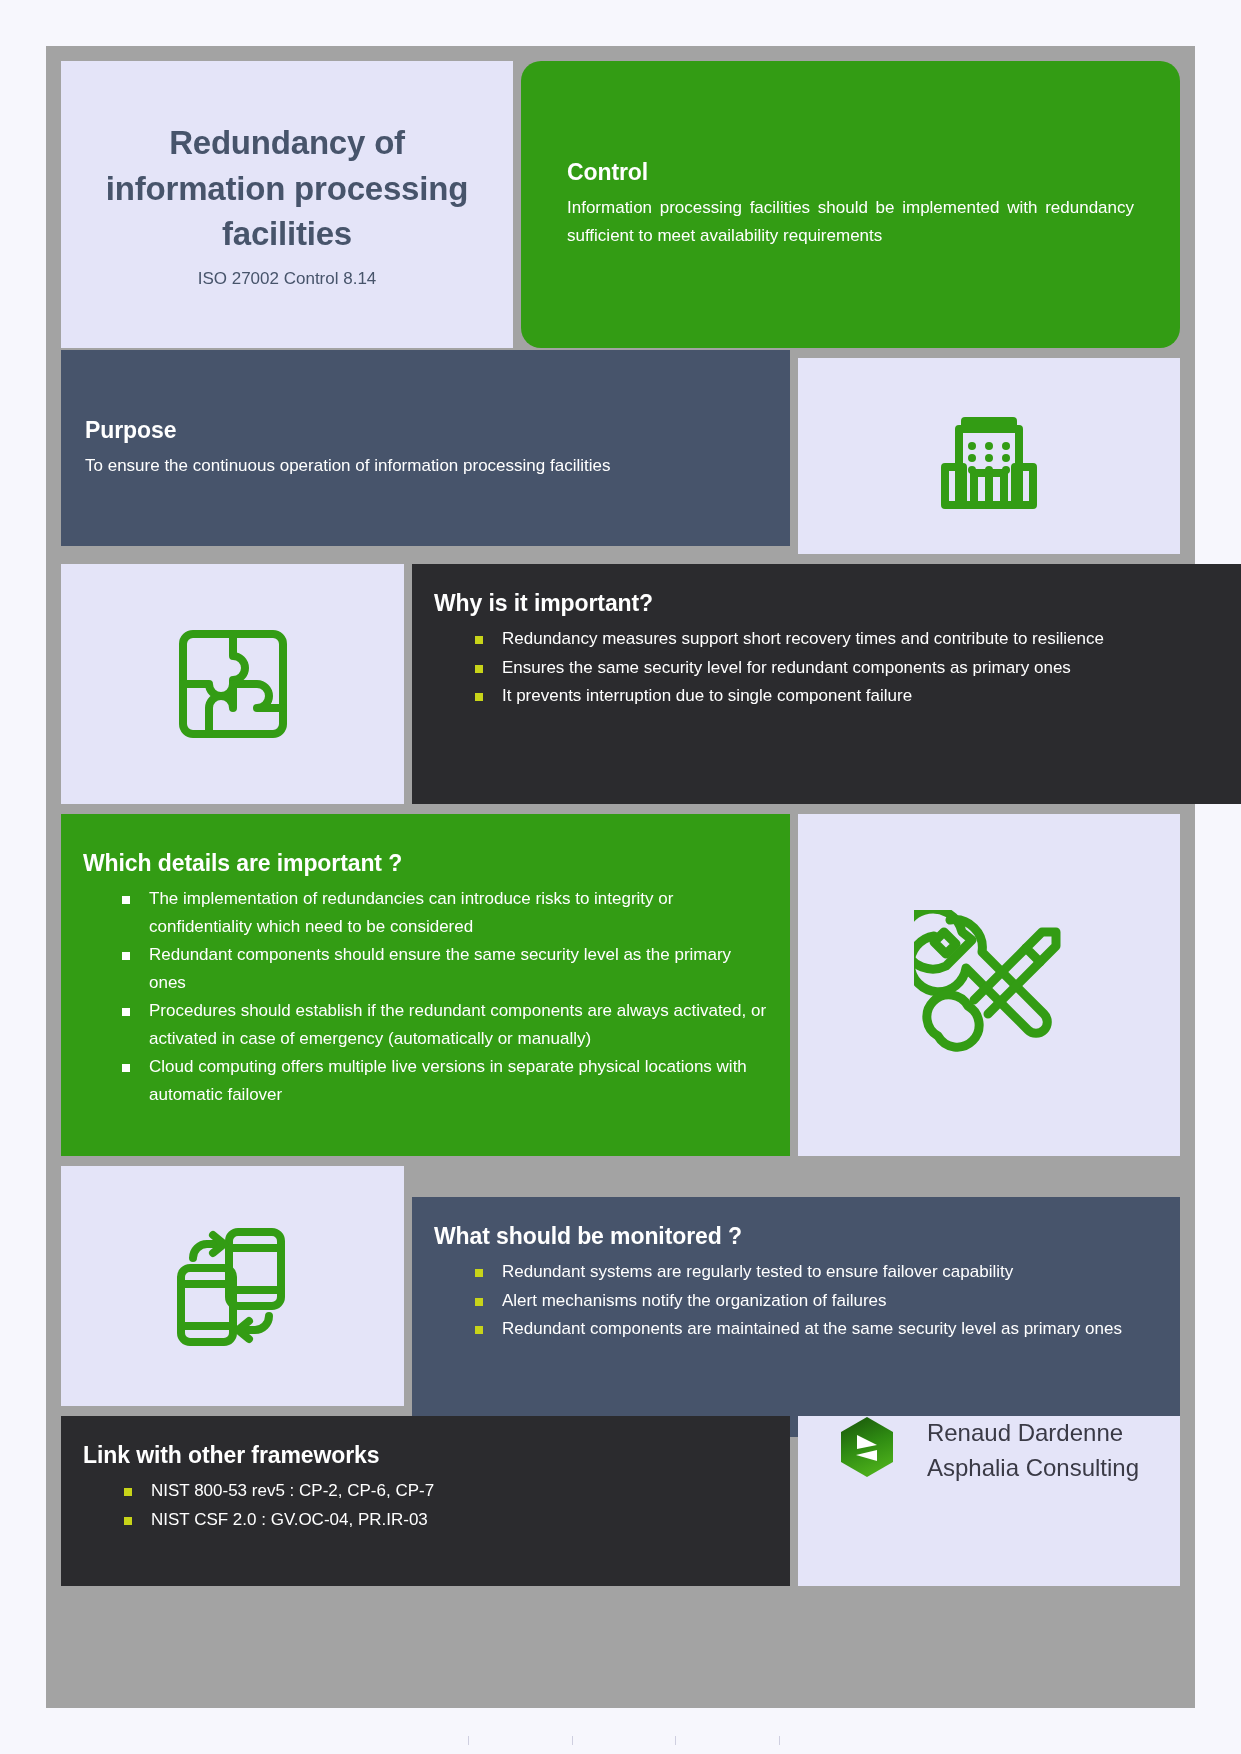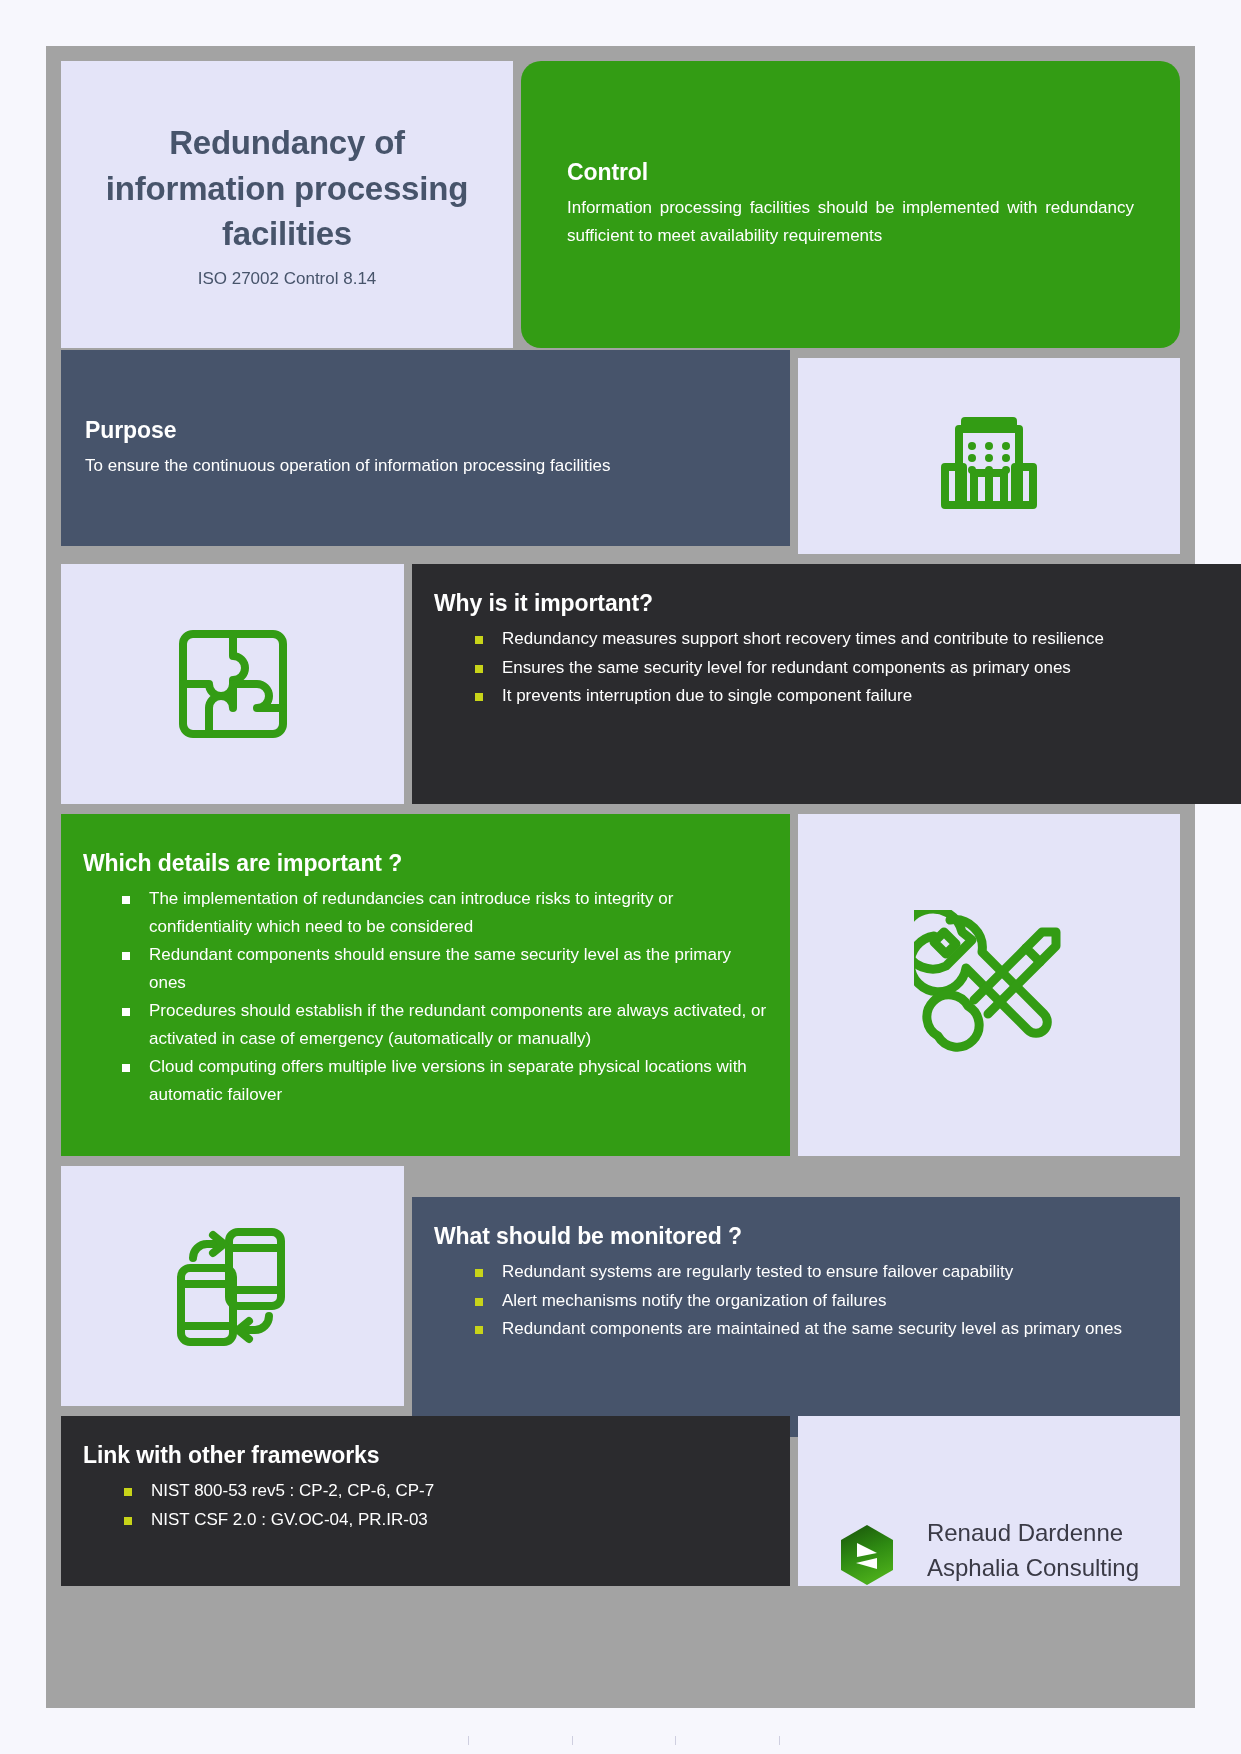--- a/index.html
+++ b/index.html
@@ -50,21 +50,21 @@
   }
   .b-olive .bullet{background:#c8d419;}
   .b-white .bullet{background:#ffffff;}
 
   .icon-wrap{
     position:absolute;inset:0;
     display:flex;align-items:center;justify-content:center;
   }
   .logo-row{
     position:absolute;inset:0;
-    display:flex;align-items:flex-end;justify-content:center;gap:32px;
+    display:flex;align-items:flex-start;justify-content:center;gap:32px;
   }
   .logo-text{
     font-size:24px;color:#3a3a46;line-height:1.45;text-align:left;font-weight:400;
   }
   .tickmarks{
     position:absolute;left:0;top:1736px;width:1241px;height:10px;
   }
   .tick{position:absolute;top:0;width:1px;height:9px;background:#cfcfe0;}
 </style>
 </head>

